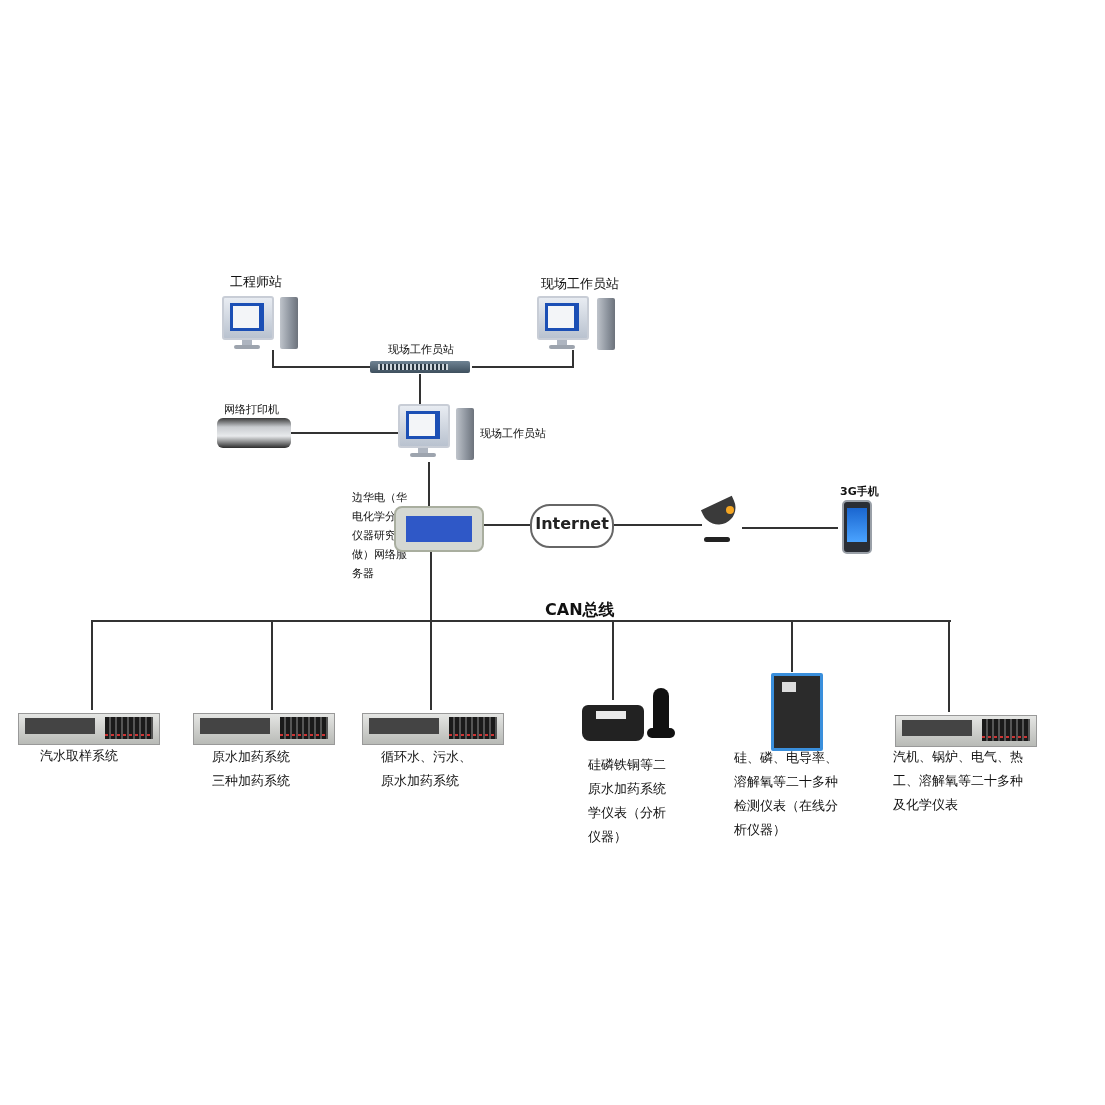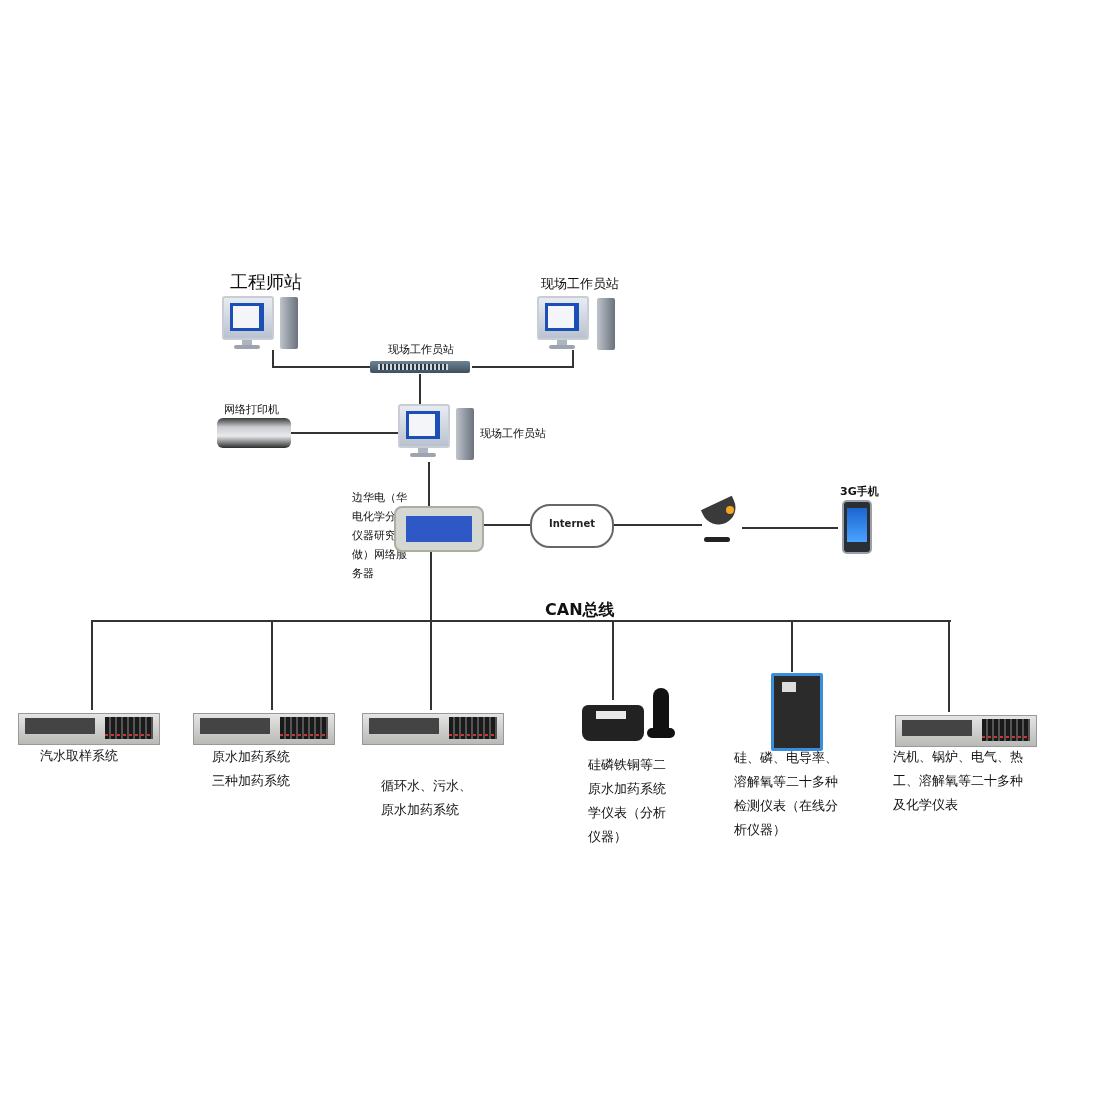--- a/index.html
+++ b/index.html
@@ -24,21 +24,21 @@
   .switch .ports { position: absolute; left: 8px; top: 3px; width: 70px; height: 6px; background: repeating-linear-gradient(90deg,#cfd6dc 0 2px,#2a3640 2px 4px); }
 
   
   .printer { position: absolute; width: 74px; height: 30px; background: linear-gradient(#3a3a3a,#c9ccd0 30%,#e8eaec 60%,#2c2c2c); border-radius: 6px; }
 
   
   .server-box { position: absolute; width: 86px; height: 42px; background: #d5d8d2; border: 2px solid #a9ae9f; border-radius: 8px; }
   .server-box .panel { position: absolute; left: 10px; top: 8px; width: 66px; height: 26px; background: #2f58c7; }
 
   
-  .cloud { position: absolute; width: 80px; height: 40px; background: #fff; border: 2px solid #666; border-radius: 20px; font-family: "DejaVu Sans", sans-serif; font-weight: bold; font-size: 10px; line-height: 36px; text-align: center; color: #222; }
+  .cloud { position: absolute; width: 80px; height: 40px; background: #fff; border: 2px solid #666; border-radius: 20px; font-family: "DejaVu Sans", sans-serif; font-weight: bold; font-size: 16px; line-height: 36px; text-align: center; color: #222; }
 
   
   .dish { position: absolute; width: 34px; height: 22px; background: #3a3a3a; border-radius: 0 0 34px 34px; transform: rotate(-25deg); }
   .dish-feed { position: absolute; width: 8px; height: 8px; background: #f5a623; border-radius: 50%; }
   .dish-base { position: absolute; width: 26px; height: 5px; background: #222; border-radius: 3px; }
 
   
   .phone { position: absolute; width: 26px; height: 50px; background: #2a2e35; border-radius: 5px; border: 2px solid #9aa0a8; }
   .phone .scr { position: absolute; left: 3px; top: 6px; width: 20px; height: 34px; background: linear-gradient(#1a66d0,#4aa3ff); }
 
@@ -82,21 +82,21 @@
 <div class="line-v" style="left:430px; top:550px; height:160px;"></div>
 
 <div class="line-h" style="left:91px; top:620px; width:860px;"></div>
 
 <div class="line-v" style="left:91px; top:620px; height:90px;"></div>
 <div class="line-v" style="left:271px; top:620px; height:90px;"></div>
 <div class="line-v" style="left:612px; top:620px; height:80px;"></div>
 <div class="line-v" style="left:791px; top:620px; height:52px;"></div>
 <div class="line-v" style="left:948px; top:620px; height:92px;"></div>
 
-<div class="lbl lbl-sm" style="left:230px; top:272px; font-size:18px;">工程师站</div>
+<div class="lbl lbl-sm" style="left:230px; top:272px; font-size:13px;">工程师站</div>
 <div>
   <div class="monitor" style="left:222px; top:296px;">
       <div class="screen">
         <div class="win"></div>
       </div>
       <div class="stand"></div>
       <div class="base"></div>
     </div>
   <div class="tower" style="left:280px; top:297px;"></div>
 </div>
@@ -172,21 +172,21 @@
     </div>
   <div class="lbl multiline" style="left:212px; top:745px;">原水加药系统
 三种加药系统</div>
 </div>
 
 <div>
   <div class="rack" style="left:362px; top:713px;">
       <div class="vent"></div>
       <div class="drives"></div>
     </div>
-  <div class="lbl multiline" style="left:381px; top:774px;">循环水、污水、
+  <div class="lbl multiline" style="left:381px; top:745px;">循环水、污水、
 原水加药系统</div>
 </div>
 
 <div>
   <div class="bench" style="left:582px; top:705px;">
       <div class="disp"></div>
     </div>
   <div class="probe" style="left:653px; top:688px;"></div>
   <div class="probe-base" style="left:647px; top:728px;"></div>
   <div class="lbl multiline" style="left:588px; top:753px;">硅磷铁铜等二

